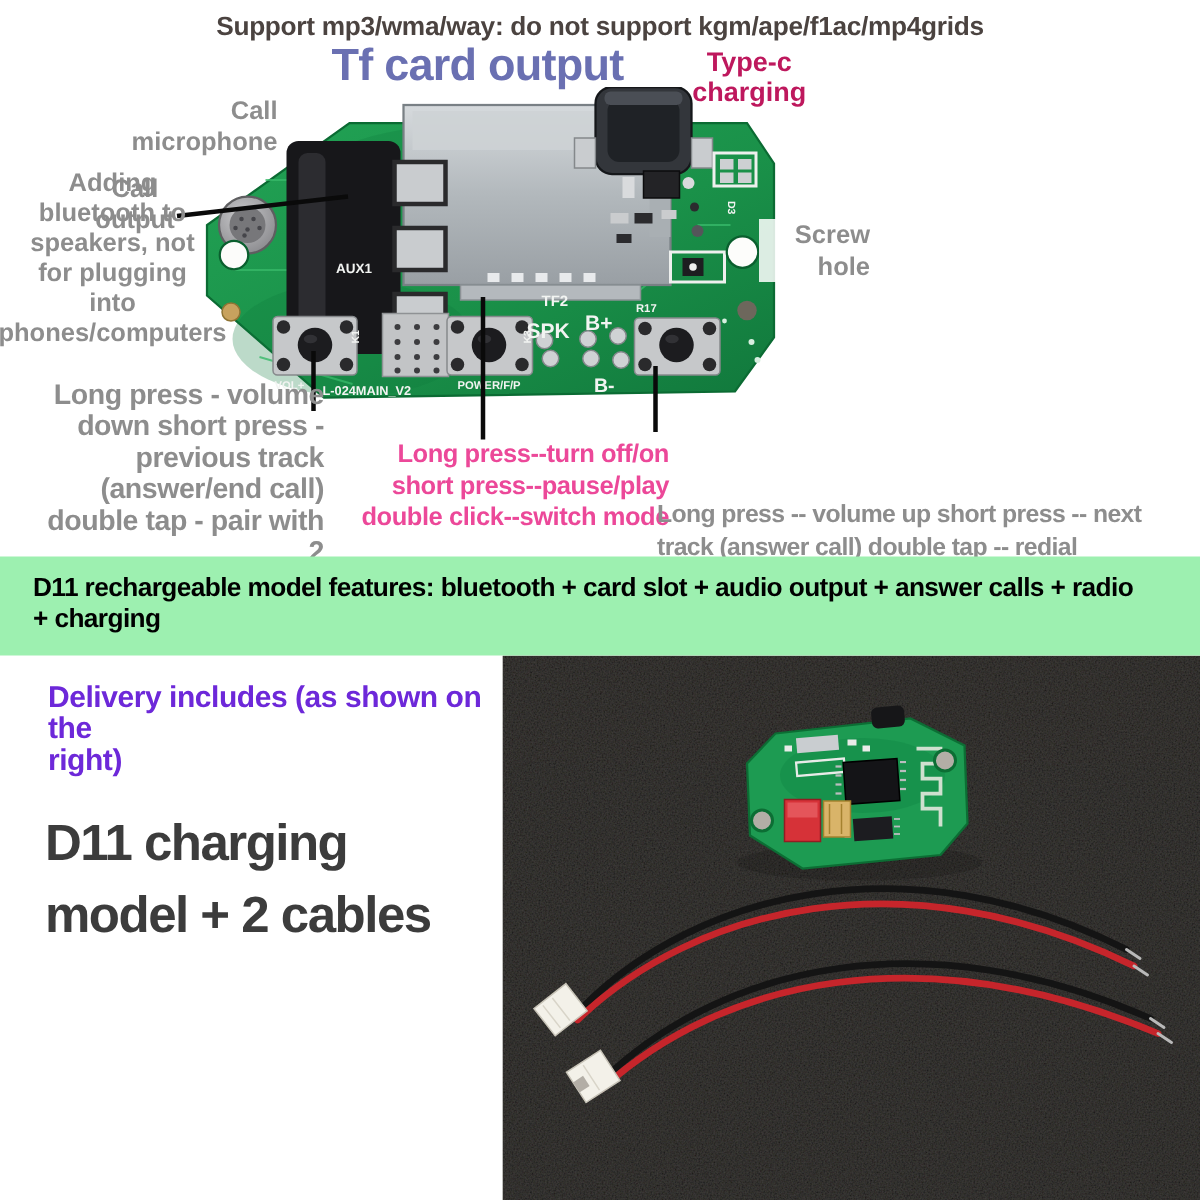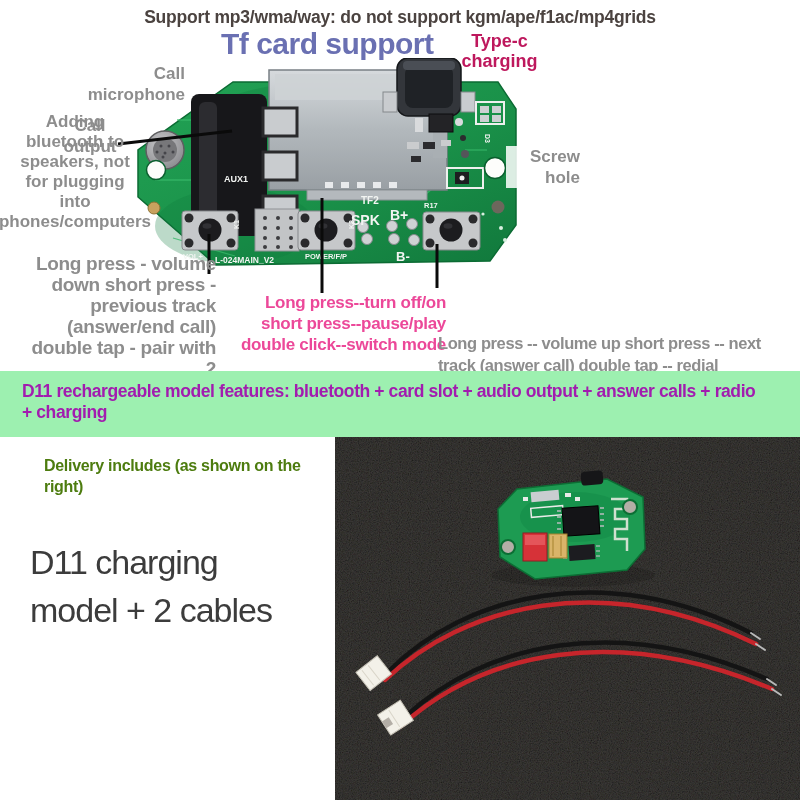--- a/index.html
+++ b/index.html
@@ -15,34 +15,34 @@
   .support-note{top:7px;left:0;width:800px;text-align:center;font-size:17.5px;font-weight:bold;color:#4b4340;letter-spacing:-0.2px;}
   .tf-label{left:221px;top:27px;font-size:30px;font-weight:bold;color:#6a70b2;letter-spacing:-0.5px;}
   .typec-label{left:452px;top:31px;width:95px;text-align:center;font-size:18px;font-weight:bold;color:#be185d;line-height:20px;}
   .call-mic{left:50px;top:63px;width:135px;text-align:right;font-size:17px;line-height:21px;z-index:3;}
   .audio-output{left:30px;top:115px;width:120px;text-align:center;font-size:17px;line-height:21px;z-index:1;}
   .adding-note{left:-5px;top:112px;width:160px;text-align:center;font-size:17px;line-height:20px;z-index:2;}
   .screw-hole{left:506px;top:146px;width:74px;text-align:right;font-size:17px;line-height:21px;z-index:3;}
   .note-left{left:18px;top:253px;width:198px;text-align:right;font-size:19px;line-height:21px;letter-spacing:-0.3px;z-index:3;}
   .note-mid{left:216px;top:292px;width:230px;text-align:right;font-size:17px;font-weight:bold;color:#ec4899;line-height:21px;letter-spacing:-0.3px;z-index:3;}
   .note-right{left:438px;top:288px;width:360px;font-size:16.5px;line-height:22px;letter-spacing:-0.4px;z-index:3;margin-top:44px;}
-  .banner{left:0;top:371px;width:800px;height:66px;background:#9df0b0;color:#a21caf;
+  .banner{left:0;top:371px;width:800px;height:66px;background:#9df0b0;color:#000000;
     font-size:17.5px;font-weight:bold;line-height:21px;letter-spacing:-0.4px;
     padding:10px 0 0 22px;box-sizing:border-box;z-index:4;}
-  .delivery{left:44px;top:455px;width:300px;font-size:16px;font-weight:bold;color:#4d7c0f;line-height:21px;letter-spacing:-0.3px;}
-  .title{left:30px;top:538px;width:330px;font-size:34px;font-weight:normal;color:#3c3c3c;line-height:48px;letter-spacing:-1px;}
+  .delivery{left:32px;top:455px;width:300px;font-size:20px;font-weight:bold;color:#6d28d9;line-height:21px;letter-spacing:-0.3px;}
+  .title{left:30px;top:538px;width:330px;font-size:34px;font-weight:bold;color:#3c3c3c;line-height:48px;letter-spacing:-1px;}
   .pcb-svg{left:85px;top:58px;z-index:2;}
   .photo-svg{left:335px;top:437px;z-index:1;}
   svg text{font-family:"Liberation Sans","DejaVu Sans",sans-serif;font-weight:bold;}
 </style>
 </head>
 <body>
 
 <div class="abs support-note">Support mp3/wma/way: do not support kgm/ape/f1ac/mp4grids</div>
-<div class="abs tf-label">Tf card support</div>
+<div class="abs tf-label">Tf card output</div>
 <div class="abs typec-label pre">Type-c
 charging</div>
 
 <svg class="abs pcb-svg" width="480" height="240" viewBox="0 0 480 240">
   <defs>
     <linearGradient id="boardGrad" x1="0" y1="0" x2="1" y2="1">
       <stop offset="0" stop-color="#22a355"></stop>
         <stop offset="0.55" stop-color="#1a9149"></stop>
         <stop offset="1" stop-color="#11783c"></stop>
     </linearGradient>

